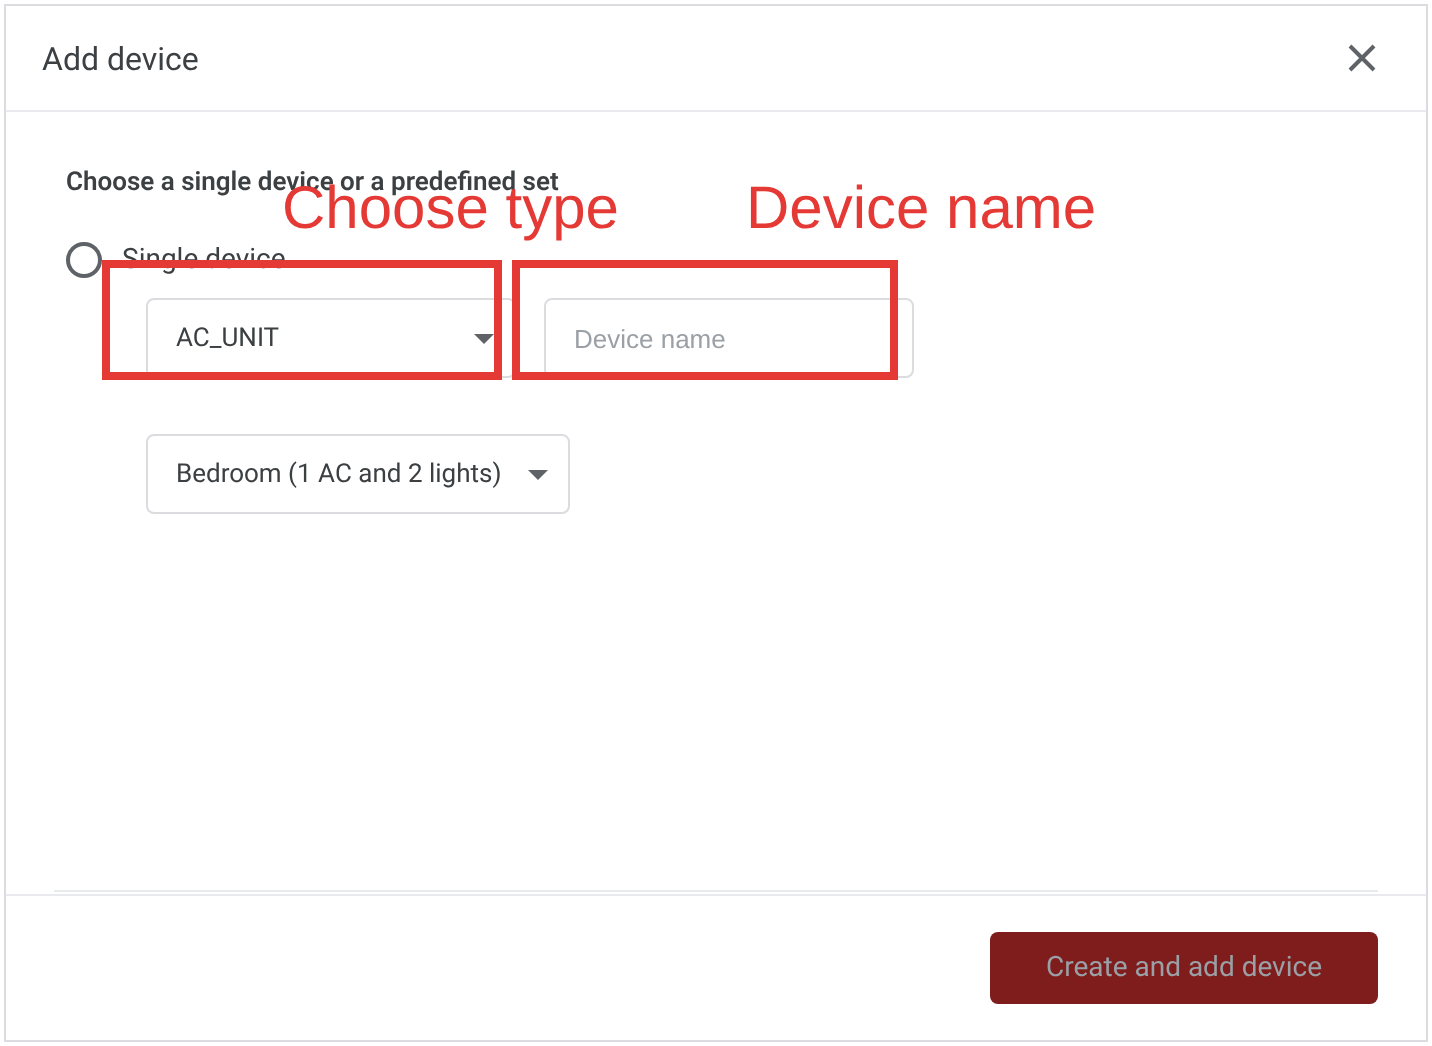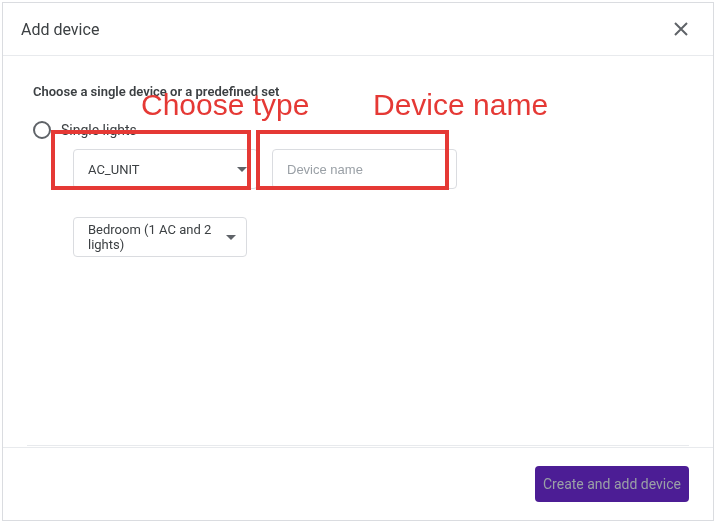--- a/index.html
+++ b/index.html
@@ -115,25 +115,25 @@
     border-top: 1px solid #e8eaed;
   }
   .footer-divider-top {
     position: absolute;
     bottom: 74px;
     left: 24px; right: 24px;
     height: 1px;
     background: #e8eaed;
   }
   .create-btn {
-    background: #4c1d95;
+    background: #7f1d1d;
     color: #9aa0a6;
     border: none;
     border-radius: 4px;
-    padding: 10px 8px;
+    padding: 10px 28px;
     font-size: 14px;
     font-family: inherit;
     cursor: default;
   }
   
   .annotation-box {
     position: absolute;
     border: 4px solid #e53935;
     pointer-events: none;
   }
@@ -158,34 +158,34 @@
           <path d="M1 1 L13 13 M13 1 L1 13" stroke="#5f6368" stroke-width="2" fill="none"></path>
         </svg>
     </div>
   </div>
 
   <div class="content">
     <div class="subtitle">Choose a single device or a predefined set</div>
 
     <div class="option-row">
       <div class="radio"></div>
-      <div class="option-label">Single lights</div>
+      <div class="option-label">Single device</div>
     </div>
 
     <div class="fields-row">
       <div class="select-field">
         <span class="value">AC_UNIT</span>
         <span class="dropdown-arrow"></span>
       </div>
       <input class="text-field" type="text" placeholder="Device name" style="">
     </div>
 
 
     <div class="fields-row">
-      <div class="select-field" style="width:174px">
+      <div class="select-field" style="width:212px">
         <span class="value">Bedroom (1 AC and 2 lights)</span>
         <span class="dropdown-arrow"></span>
       </div>
     </div>
   </div>
 
   <div class="footer-divider-top"></div>
 
   <div class="footer">
     <button class="create-btn">Create and add device</button>

